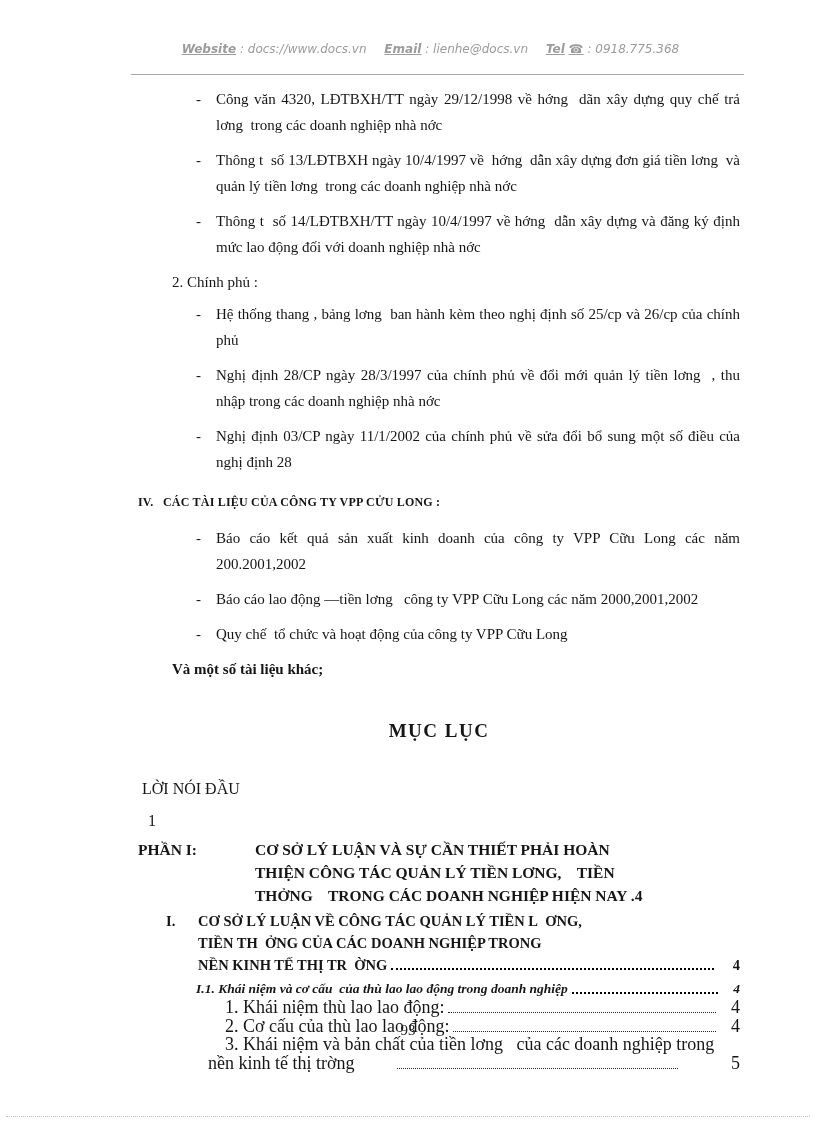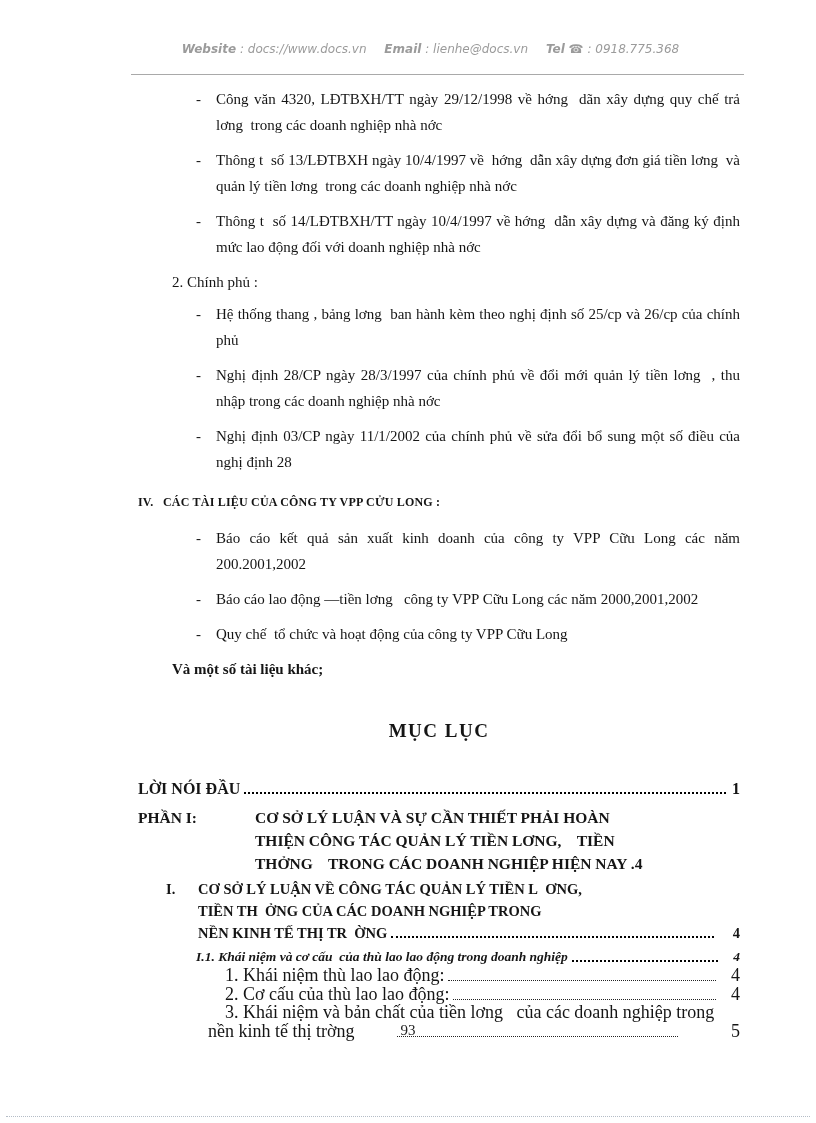--- a/index.html
+++ b/index.html
@@ -11,21 +11,21 @@
     color:#151515;
     overflow:hidden;
   }
   
   .doc-header{
     position:absolute;top:42px;left:131px;right:72px;
     font-family:"DejaVu Sans","Liberation Sans",sans-serif;
     font-style:italic;font-size:12px;color:#9b9b9b;
     text-align:center;white-space:nowrap;
   }
-  .doc-header .lbl{font-weight:bold;}
+  .doc-header .lbl{font-weight:bold;text-decoration:underline;}
   .doc-header .seg{margin-right:14px;}
   .header-rule{
     position:absolute;top:74px;left:131px;right:72px;
     border-top:1px solid #a9a9a9;
   }
   
   .content{
     position:absolute;top:86px;left:138px;right:76px;
     font-size:15px;line-height:26px;
   }
@@ -38,21 +38,21 @@
   
   .toc-title{
     text-align:center;font-weight:bold;font-size:19px;
     letter-spacing:1.5px;margin:36px 0 32px;
   }
   .toc-line{display:flex;align-items:baseline;}
   .leader{flex:1;border-bottom:2.4px dotted #000;margin:0 0 4px 4px;}
   .leader.fine{border-bottom:1.6px dotted #222;margin-bottom:3px;}
   .leader.med{border-bottom:2px dotted #000;}
   .pgnum{flex:0 0 auto;min-width:14px;text-align:right;}
-  .toc-h1{font-weight:bold;font-size:16px;margin-bottom:4px;}
+  .toc-h1{font-weight:normal;font-size:16px;margin-bottom:4px;flex-direction:column;}
   .toc-phan{display:flex;font-weight:bold;font-size:15.5px;line-height:23px;}
   .toc-phan .plabel{flex:0 0 117px;}
   .toc-phan .plines{flex:1;}
   .toc-roman{display:flex;font-weight:bold;font-size:14.5px;line-height:22px;margin-left:28px;margin-top:3px;}
   .toc-roman .rlabel{flex:0 0 32px;}
   .toc-roman .rlines{flex:1;}
   .toc-roman .pgnum{padding-left:12px;}
   .toc-sub{margin-left:58px;font-weight:bold;font-style:italic;font-size:13.5px;line-height:19px;margin-top:3px;align-items:flex-end;}
   .toc-item{margin-left:87px;font-size:18px;line-height:18.5px;}
   .toc-item .pgnum{padding-left:10px;}

